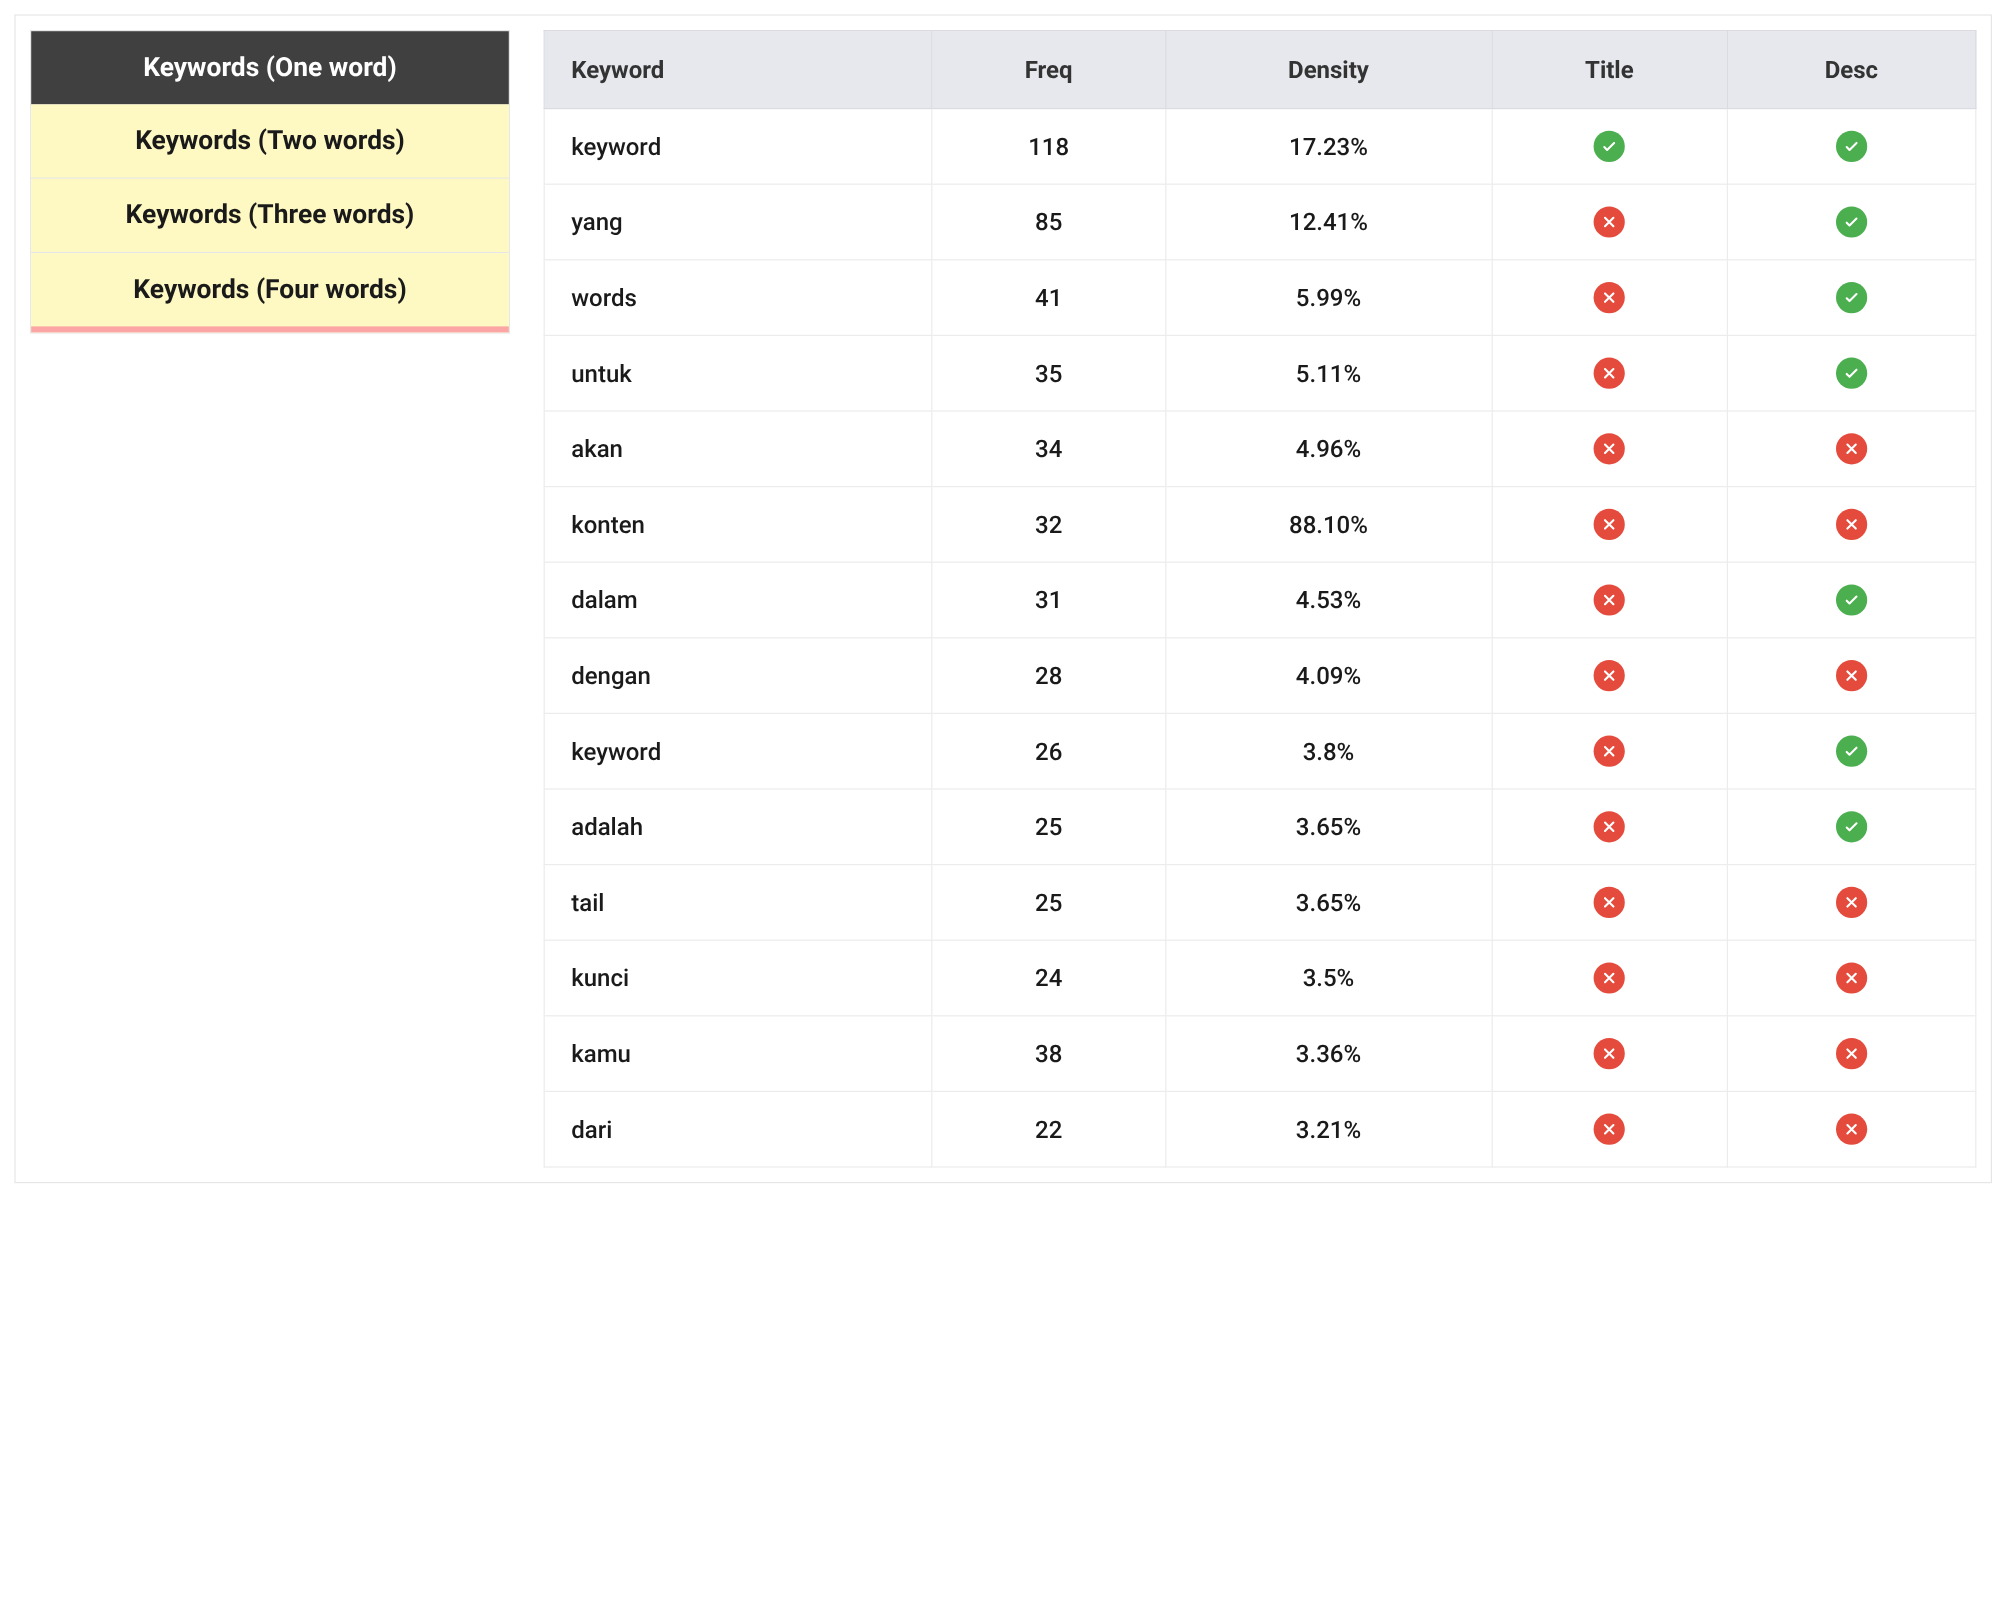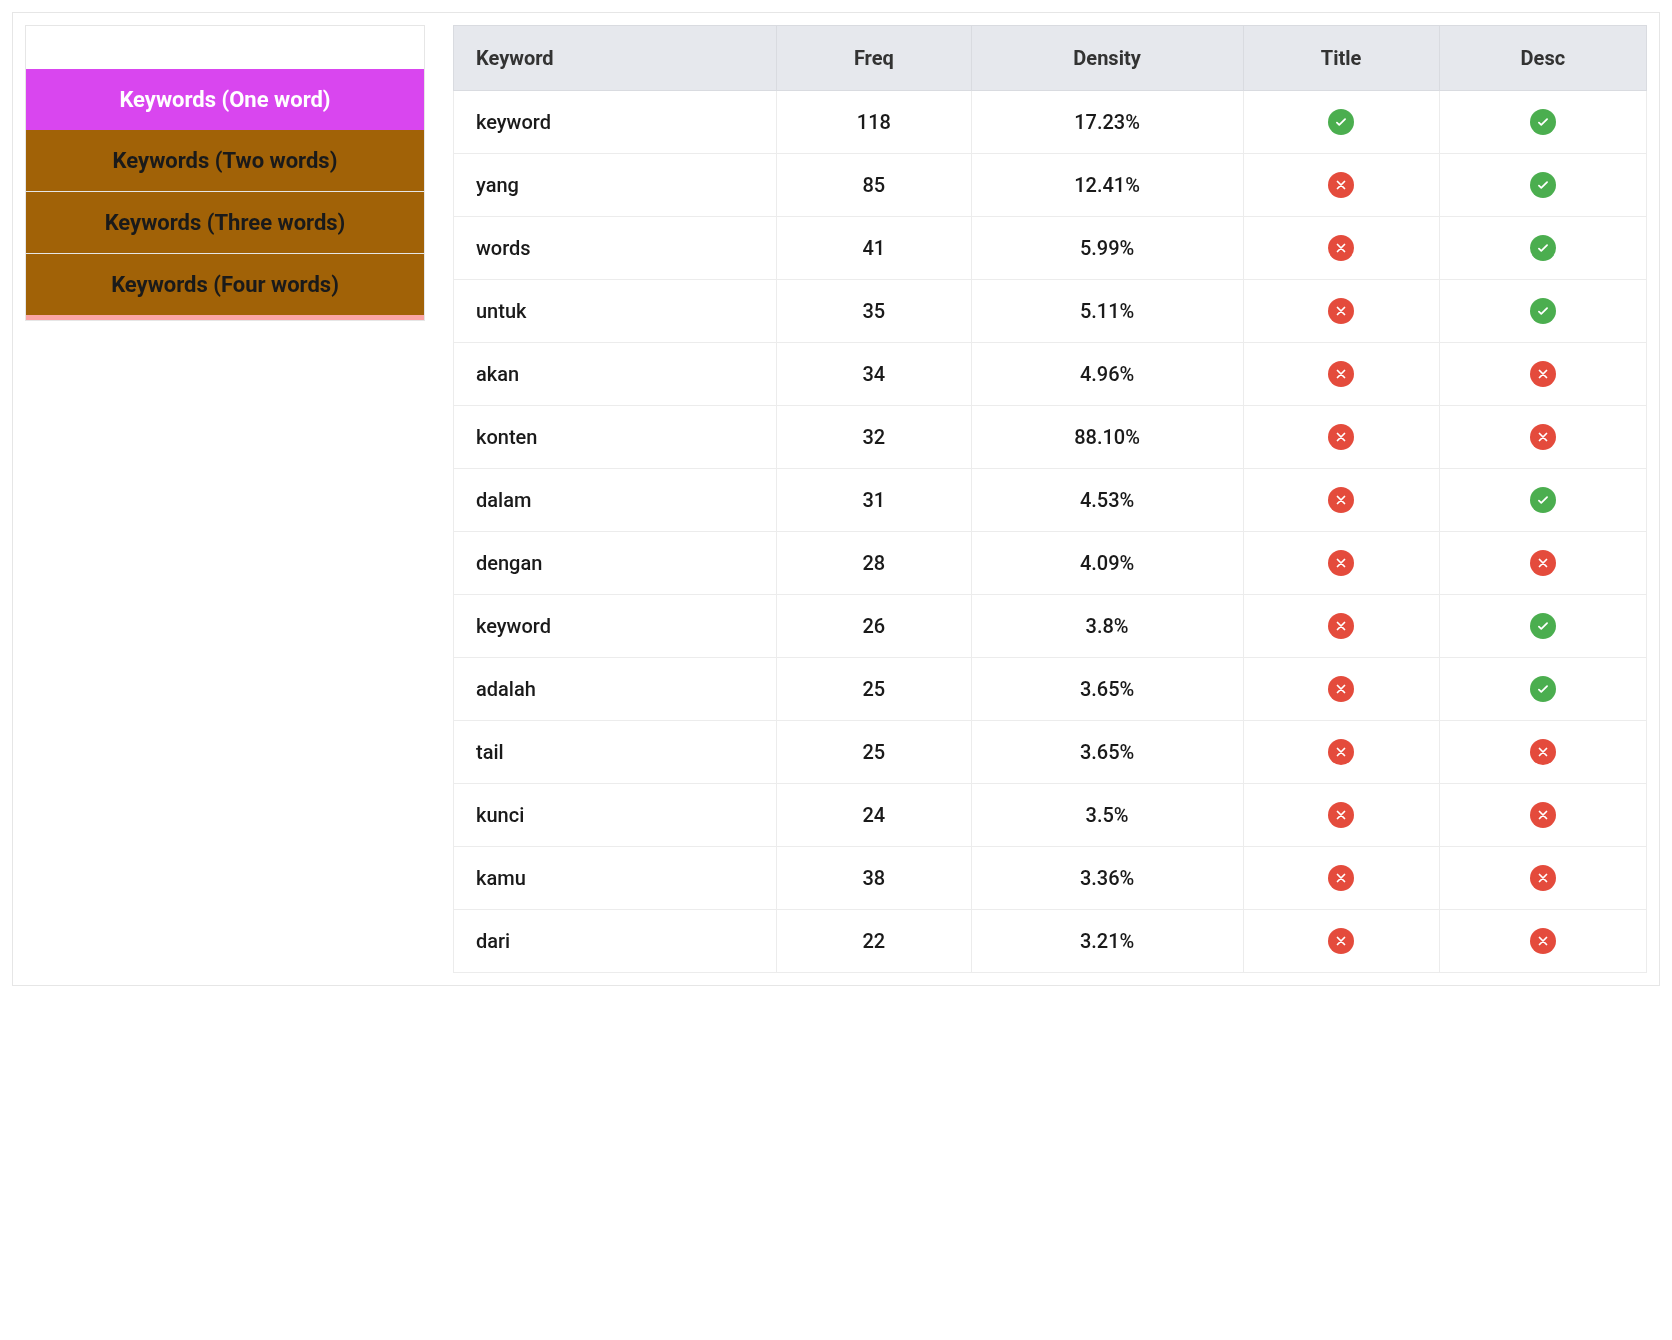--- a/index.html
+++ b/index.html
@@ -23,27 +23,26 @@
     background: #fff;
   }
   .tab-item {
     padding: 18px 12px;
     text-align: center;
     font-size: 22px;
     font-weight: 700;
     color: #1a1a1a;
     border-bottom: 1px solid #e6e6e6;
     cursor: pointer;
-    background: #a16207;
+    background: #fef9c3;
   }
   .tab-item.active {
-    background: #d946ef;
+    background: #404040;
     color: #fff;
     border-bottom: none;
-    margin-top: 43px;
   }
   .tab-item:last-of-type {
     border-bottom: 5px solid #fca5a5;
   }
   .main {
     flex: 1;
   }
   table {
     width: 100%;
     border-collapse: collapse;

